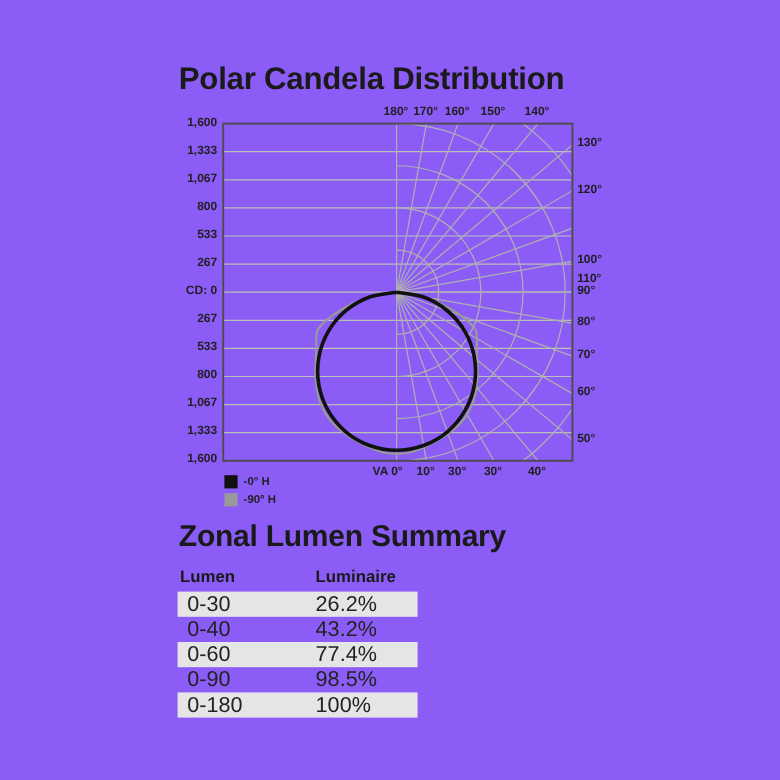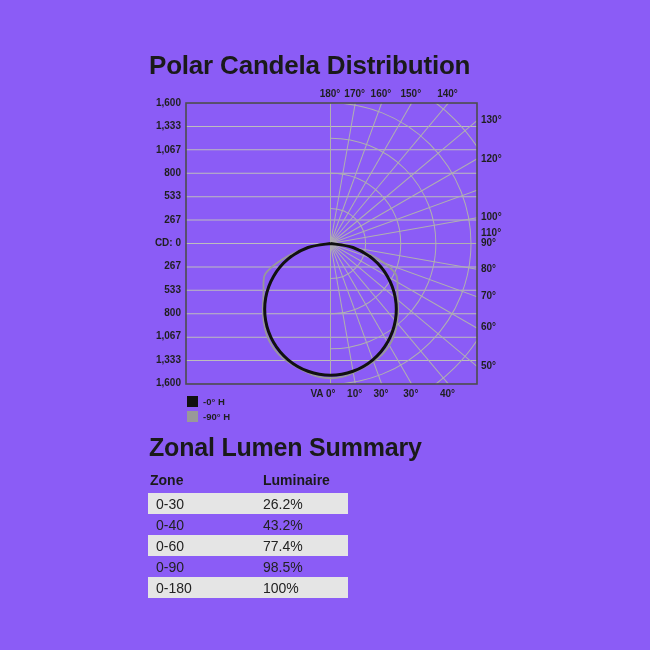--- a/index.html
+++ b/index.html
@@ -15,21 +15,21 @@
   .tick.bottom{transform:translateX(-50%);}
   .legend{position:absolute;left:187px;top:396px;}
   .legend-row{display:flex;align-items:flex-start;height:13px;margin-bottom:2px;}
   .swatch{width:11px;height:11px;display:inline-block;margin-right:5px;}
   .legend-label{font-size:9.5px;font-weight:600;color:#1f1f1f;}
   .zonal-title{position:absolute;left:149px;top:433px;margin:0;font-size:25px;font-weight:700;
           letter-spacing:-0.2px;color:#1a1a1a;white-space:nowrap;}
   .thead-zone{position:absolute;left:150px;top:472px;font-size:14px;font-weight:700;}
   .thead-lum{position:absolute;left:263px;top:472px;font-size:14px;font-weight:700;}
   #ztable{position:absolute;left:148px;top:493px;width:200px;}
-  .zrow{display:flex;align-items:center;height:21px;font-size:14px;color:#222;}
+  .zrow{display:flex;align-items:center;height:21px;font-size:18px;color:#222;}
   .zrow.alt{background:#e5e5e5;}
   .zcell-zone{width:107px;padding-left:8px;}
   .zcell-lum{flex:1;}
 </style>
 </head>
 <body>
 
 <div class="canvas">
 
   <h1 class="main-title">Polar Candela Distribution</h1>
@@ -121,21 +121,21 @@
       <span class="swatch" id="swatch-0" style="background: rgb(17, 17, 17);"></span>
       <span class="legend-label">-0° H</span>
     </div>
     <div class="legend-row">
       <span class="swatch" id="swatch-1" style="background: rgb(153, 153, 153);"></span>
       <span class="legend-label">-90° H</span>
     </div>
   </div>
 
   <h2 class="zonal-title">Zonal Lumen Summary</h2>
-  <span class="thead-zone">Zone</span>
+  <span class="thead-zone">Lumen</span>
   <span class="thead-lum">Luminaire</span>
 
   <div id="ztable">
       <div class="zrow alt">
         <span class="zcell-zone">0-30</span>
         <span class="zcell-lum">26.2%</span>
       </div>
       <div class="zrow">
         <span class="zcell-zone">0-40</span>
         <span class="zcell-lum">43.2%</span>

